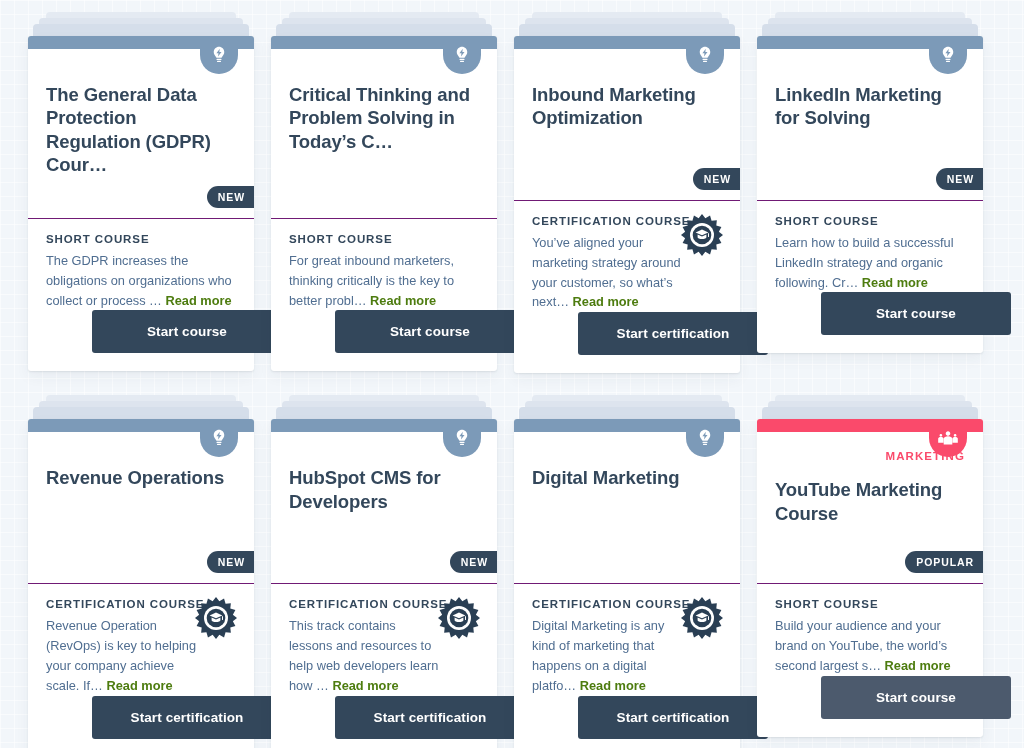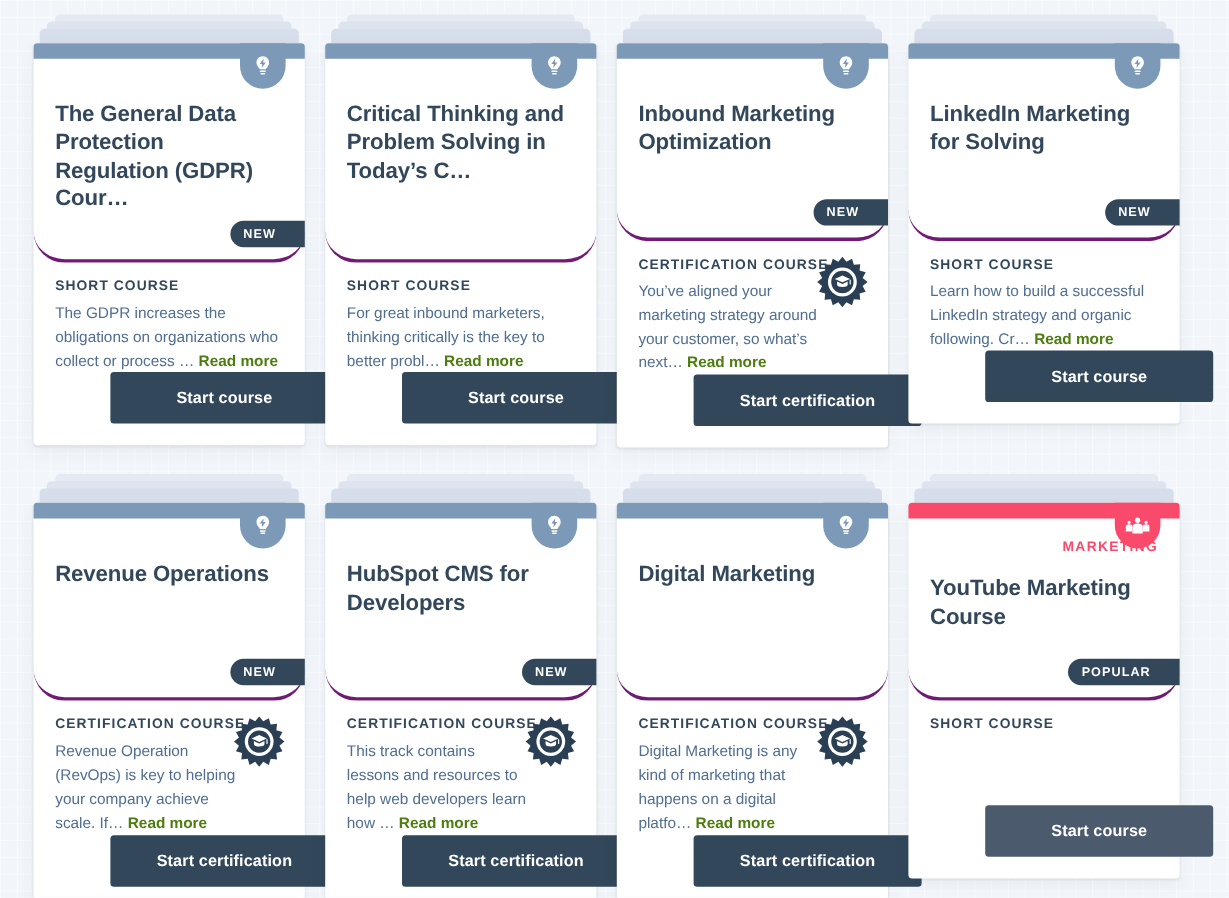--- a/index.html
+++ b/index.html
@@ -84,22 +84,21 @@
     z-index: 3;
   }
   .card.accent-pink .hanger { background: #fa4a6b; }
   .hanger svg { display: block; }
 
   
   .card-head {
     padding: 34px 18px 14px 18px;
     min-height: 152px;
     position: relative;
-    border-bottom: 3px solid #701a75;
-    border-radius: 26px;
+    border-bottom: 1px solid #701a75;
   }
   .card-head.tall { min-height: 170px; }
 
   .eyebrow-cat {
     font-size: 11.5px;
     font-weight: bold;
     letter-spacing: 1.1px;
     color: #fa4a6b;
     margin: -16px 0 16px 0;
     text-align: right;
@@ -115,21 +114,21 @@
 
   .pill {
     position: absolute;
     right: 0;
     bottom: 10px;
     background: #33475b;
     color: #ffffff;
     font-size: 10.5px;
     font-weight: bold;
     letter-spacing: 0.9px;
-    padding: 5px 24px 5px 11px;
+    padding: 5px 9px 5px 11px;
     border-radius: 11px 0 0 11px;
   }
 
   
   .card-body {
     padding: 14px 18px 18px 18px;
     position: relative;
     min-height: 148px;
     display: flex;
     flex-direction: column;
@@ -443,17 +442,18 @@
             </svg>
           </span>
         </div>
         <div class="card-head">
           <div class="eyebrow-cat">MARKETING</div>
           <h3 class="card-title">YouTube Marketing Course</h3>
           <span class="pill">POPULAR</span>
         </div>
         <div class="card-body">
           <div class="kicker">SHORT COURSE</div>
+          <p class="desc"><span>Build your audience and your brand on YouTube, the world’s second largest s…</span> <a href="#" class="readmore">Read more</a></p>
           <button class="cta hovered">Start course</button>
         </div>
       </div>
     </div>
   </div>
 
 </body></html>

